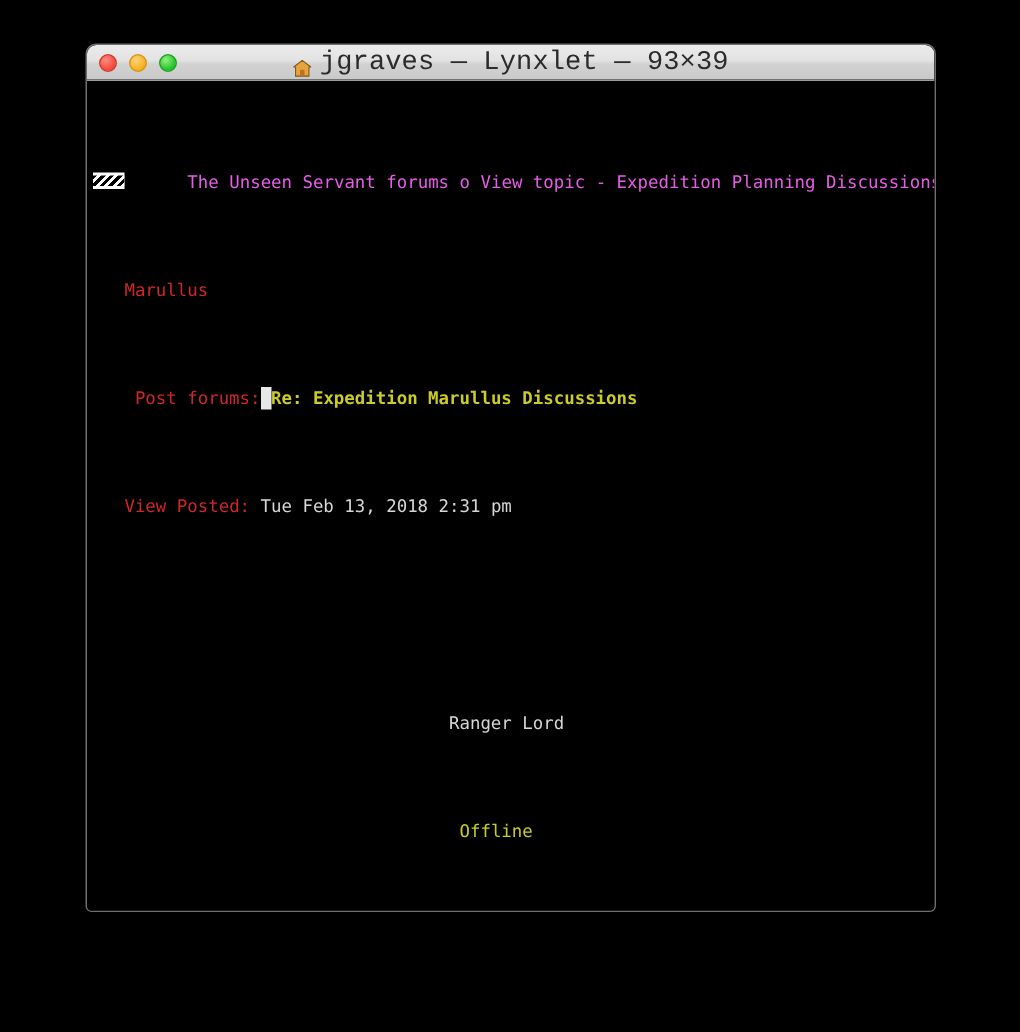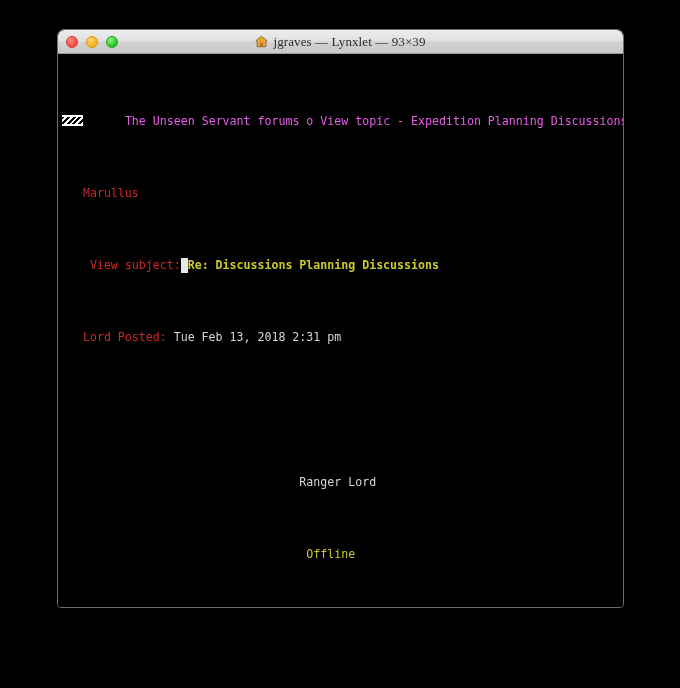--- a/index.html
+++ b/index.html
@@ -54,24 +54,24 @@
     height: 12px;
     border-radius: 50%;
     box-sizing: border-box;
   }
   .light.close  { background: radial-gradient(circle at 35% 30%, #ff8b82, #f6483c 70%); border: 1px solid #d8392e; }
   .light.min    { background: radial-gradient(circle at 35% 30%, #ffd27a, #f5b01c 70%); border: 1px solid #d79810; }
   .light.max    { background: radial-gradient(circle at 35% 30%, #93f07e, #21c328 70%); border: 1px solid #1aa622; }
 
   #title-wrap {
     display: flex;
-    align-items: center;
+    align-items: flex-end;
     gap: 5px;
-    font-family: Liberation Serif, serif;
-    font-size: 13px;
+    font-family: Liberation Mono, monospace;
+    font-size: 18px;
     color: #2b2b2b;
     letter-spacing: 0.1px;
   }
   .home-icon { width: 13px; height: 13px; display: block; }
 
   
   #terminal {
     position: relative;
     background: #000000;
     height: 554px;
@@ -141,24 +141,24 @@
 
   <div id="terminal">
 
     
     <div class="row"><span class="imgblk"></span><span class="c-magenta">      </span><span class="c-magenta">The Unseen Servant forums o View topic - Expedition Planning Discussions (p2 of 3)</span></div>
 
     
     <div class="row"><span class="c-red">   </span><span class="c-red">Marullus</span></div>
 
     
-    <div class="row"><span class="c-red">    </span><span class="c-red">View subject:</span><span class="cursor-blk">&nbsp;</span><span class="c-ybold">Re: Discussions Planning Discussions</span></div>
-
-    
-    <div class="row"><span class="c-red">   </span><span class="c-red">Lord Posted:</span><span class="c-white"> </span><span class="c-white">Tue Feb 13, 2018 2:31 pm</span></div>
+    <div class="row"><span class="c-red">    </span><span class="c-red">Post forums:</span><span class="cursor-blk">&nbsp;</span><span class="c-ybold">Re: Expedition Marullus Discussions</span></div>
+
+    
+    <div class="row"><span class="c-red">   </span><span class="c-red">View Posted:</span><span class="c-white"> </span><span class="c-white">Tue Feb 13, 2018 2:31 pm</span></div>
 
     
     <div class="row">&nbsp;</div>
 
     
     <div class="row"><span>                                  </span><span class="c-white">Ranger Lord</span></div>
 
     
     <div class="row"><span>                                   </span><span class="c-yellow">Offline</span></div>
 

